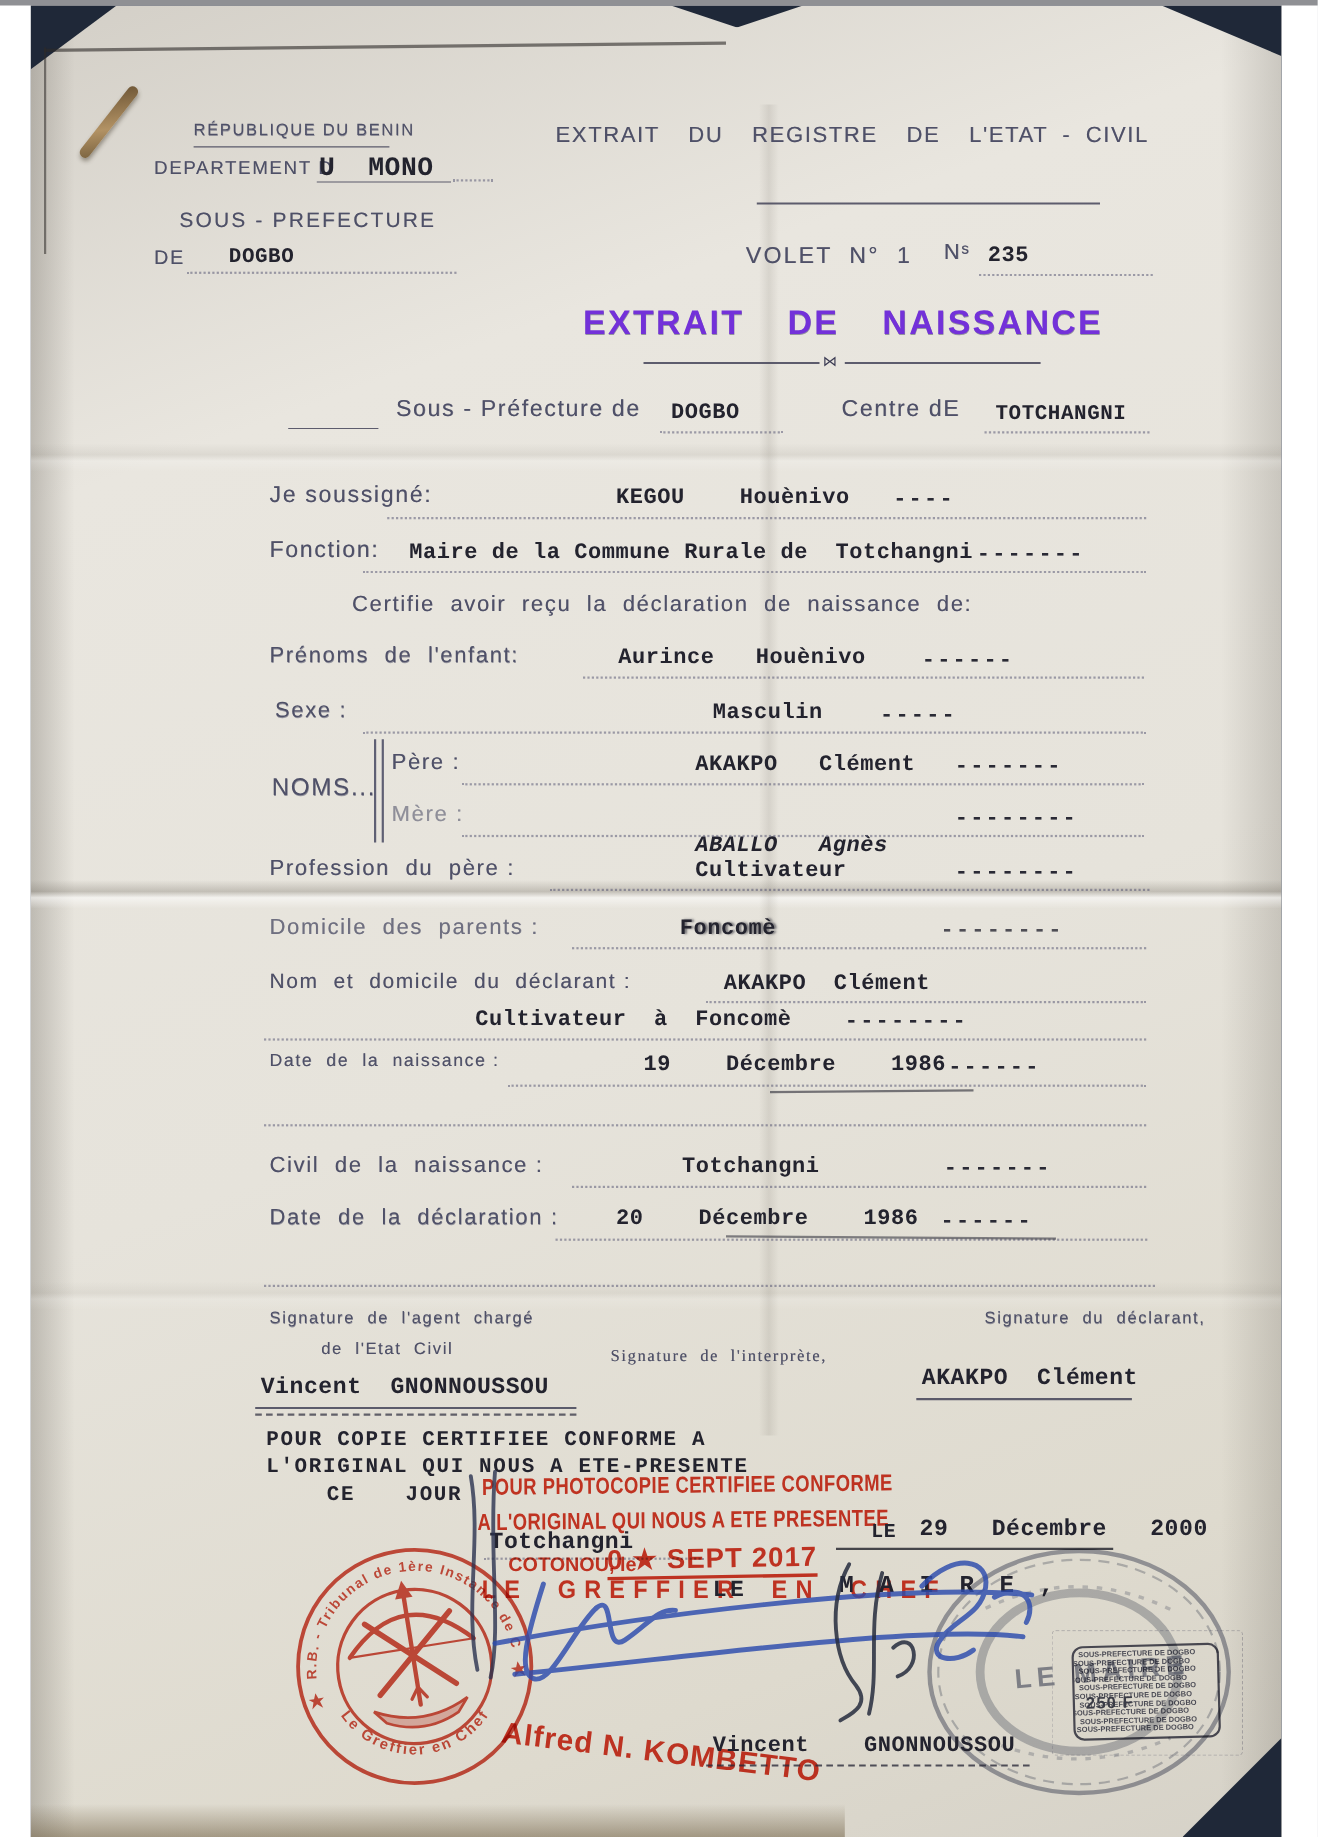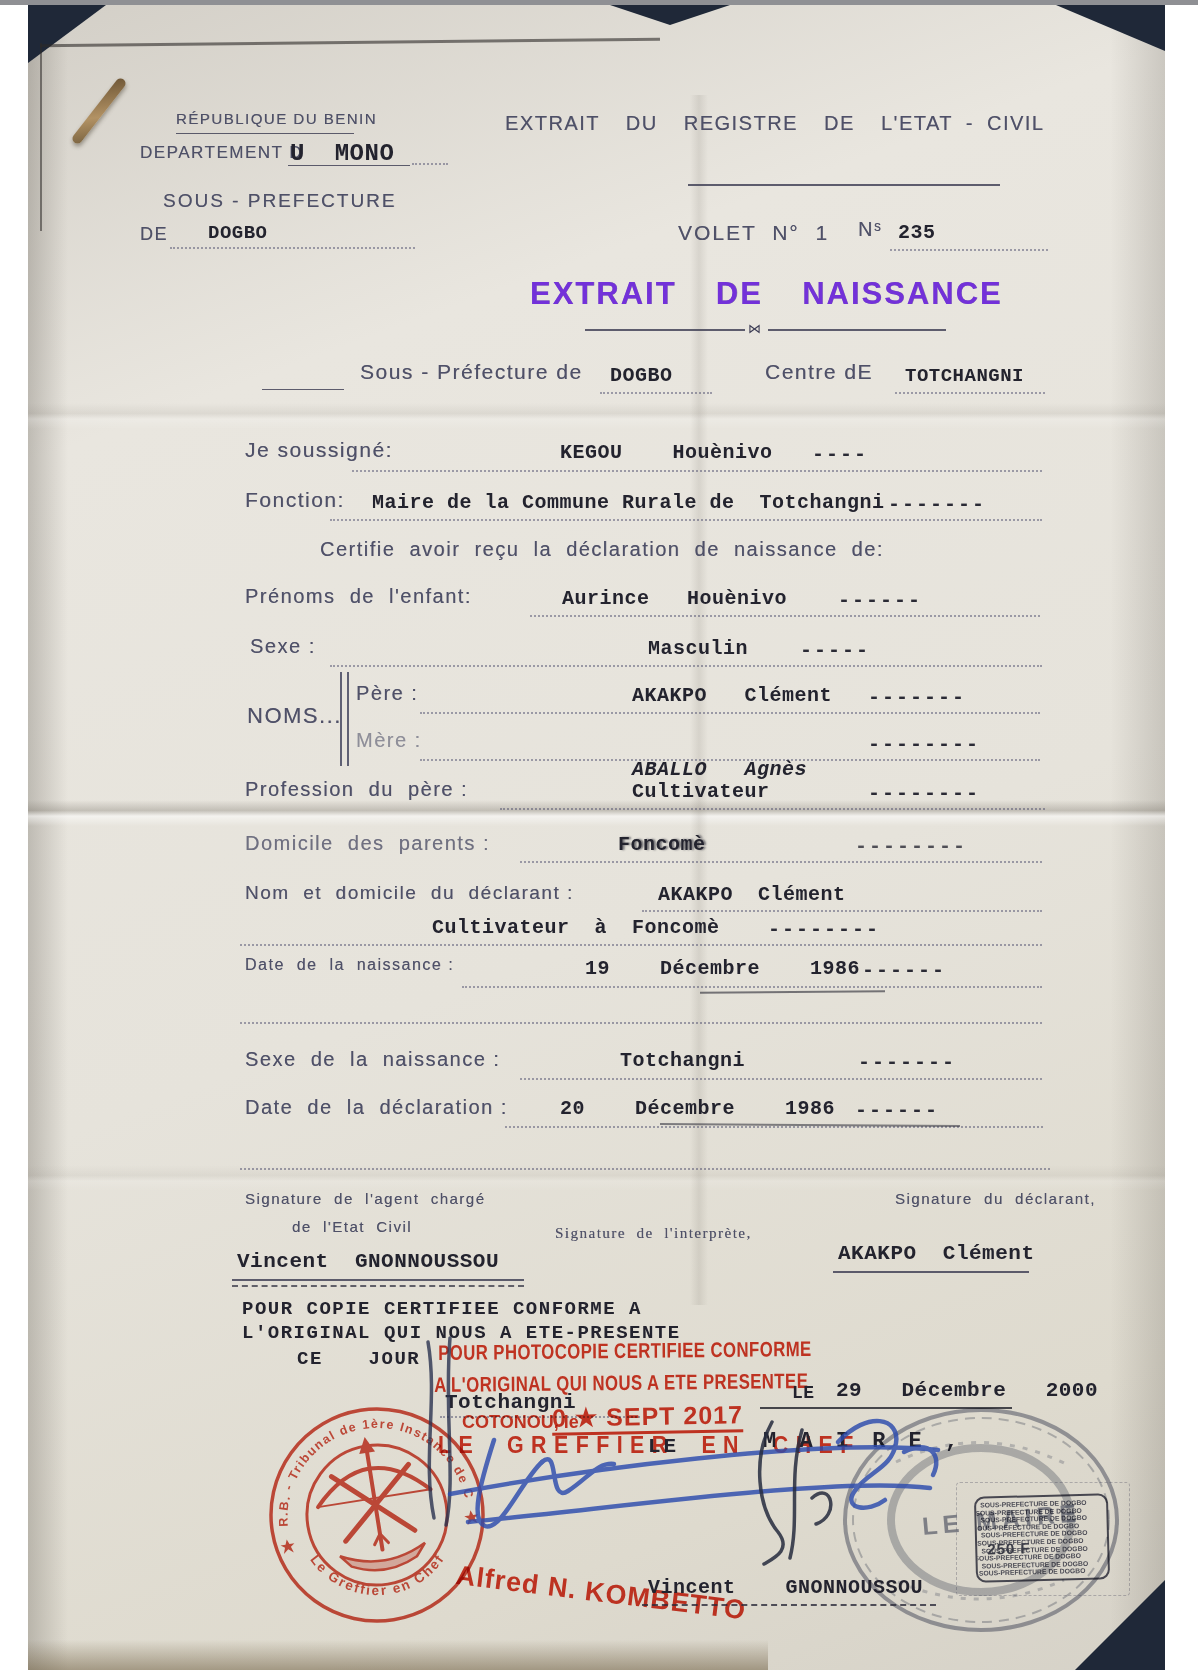--- a/index.html
+++ b/index.html
@@ -144,21 +144,21 @@
 <div class="leader" style="left:240px;top:944px;width:802px;"></div>
 
 <span class="lbl" style="left:245px;top:956px;font-size:16px;">Date  de  la  naissance :</span>
 <span class="val" style="left:585px;top:957px;font-size:20px;">19    Décembre    1986</span>
 <span class="dash" style="left:862px;top:959px;font-size:20px;">------</span>
 <div class="leader" style="left:462px;top:986px;width:580px;"></div>
 <div style="position:absolute;left:700px;top:991px;width:185px;border-top:2px solid rgba(40,40,52,.6);transform:rotate(-.5deg);"></div>
 
 <div class="leader" style="left:240px;top:1022px;width:802px;"></div>
 
-<span class="lbl" style="left:245px;top:1048px;font-size:20px;">Sexe  de  la  naissance :</span>
+<span class="lbl" style="left:245px;top:1048px;font-size:20px;">Civil  de  la  naissance :</span>
 <span class="val" style="left:620px;top:1049px;font-size:20px;">Totchangni</span>
 <span class="dash" style="left:858px;top:1051px;font-size:20px;">-------</span>
 <div class="leader" style="left:520px;top:1078px;width:522px;"></div>
 
 <span class="lbl" style="left:245px;top:1096px;font-size:20px;">Date  de  la  déclaration :</span>
 <span class="val" style="left:560px;top:1097px;font-size:20px;">20    Décembre    1986</span>
 <span class="dash" style="left:855px;top:1099px;font-size:20px;">------</span>
 <div class="leader" style="left:505px;top:1126px;width:538px;"></div>
 <div style="position:absolute;left:660px;top:1124px;width:300px;border-top:2.5px solid rgba(40,40,52,.55);transform:rotate(.4deg);"></div>
 

